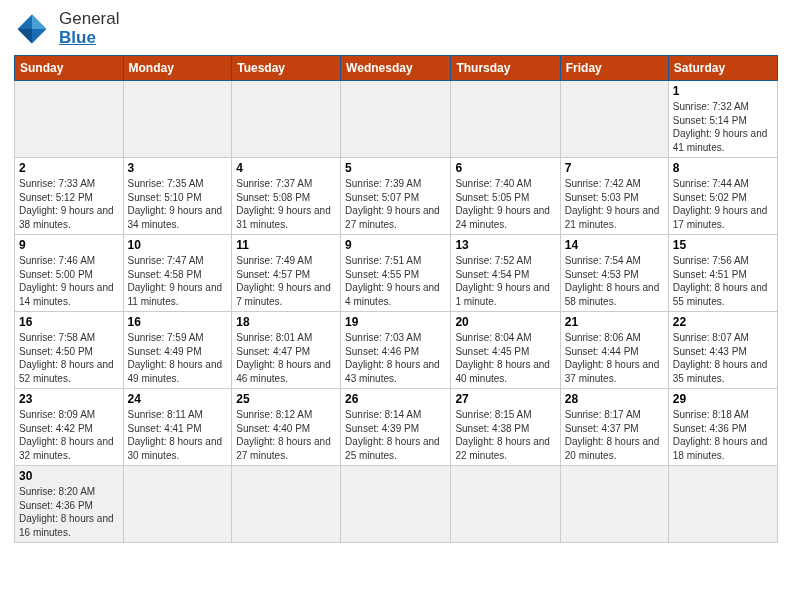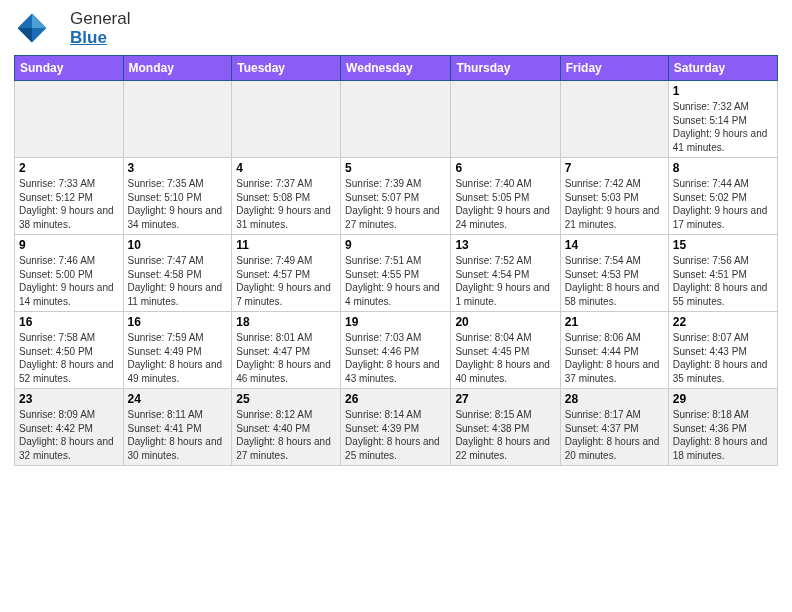--- a/index.html
+++ b/index.html
@@ -17,22 +17,22 @@
       background: #fff;
     }
     .header {
       display: flex;
       justify-content: space-between;
       align-items: flex-start;
       margin-bottom: 8px;
     }
     .logo {
       display: flex;
-      align-items: flex-start;
-      gap: 20px;
+      align-items: flex-end;
+      gap: 9px;
     }
     .logo-text {
       font-size: 17px;
       color: #333;
       line-height: 1.1;
     }
     .logo-text span {
       color: #1a6db5;
       font-weight: bold;
       text-decoration: underline;
@@ -53,21 +53,21 @@
     .subtitle {
       font-size: 13px;
       color: #555;
     }
     .calendar {
       width: 100%;
       border-collapse: collapse;
       font-size: 10.5px;
     }
     .calendar th {
-      background: #8b5cf6;
+      background: #c2410c;
       color: #fff;
       text-align: left;
       padding: 5px 5px;
       font-size: 12px;
       font-weight: bold;
       border: 1px solid #1a5a9a;
     }
     .calendar td {
       border: 1px solid #ccc;
       vertical-align: top;
@@ -315,15 +315,29 @@
 Sunset: 4:37 PM
 Daylight: 8 hours and 20 minutes.</div>
           </td>
           <td>
             <span class="day-num">29</span>
             <div class="day-info">Sunrise: 8:18 AM
 Sunset: 4:36 PM
 Daylight: 8 hours and 18 minutes.</div>
           </td>
         </tr>
+        <tr class="last-row">
+          <td>
+            <span class="day-num">30</span>
+            <div class="day-info">Sunrise: 8:20 AM
+Sunset: 4:36 PM
+Daylight: 8 hours and 16 minutes.</div>
+          </td>
+          <td class="empty"></td>
+          <td class="empty"></td>
+          <td class="empty"></td>
+          <td class="empty"></td>
+          <td class="empty"></td>
+          <td class="empty"></td>
+        </tr>
       </tbody>
   </table>
 </div>
 
 </body></html>

